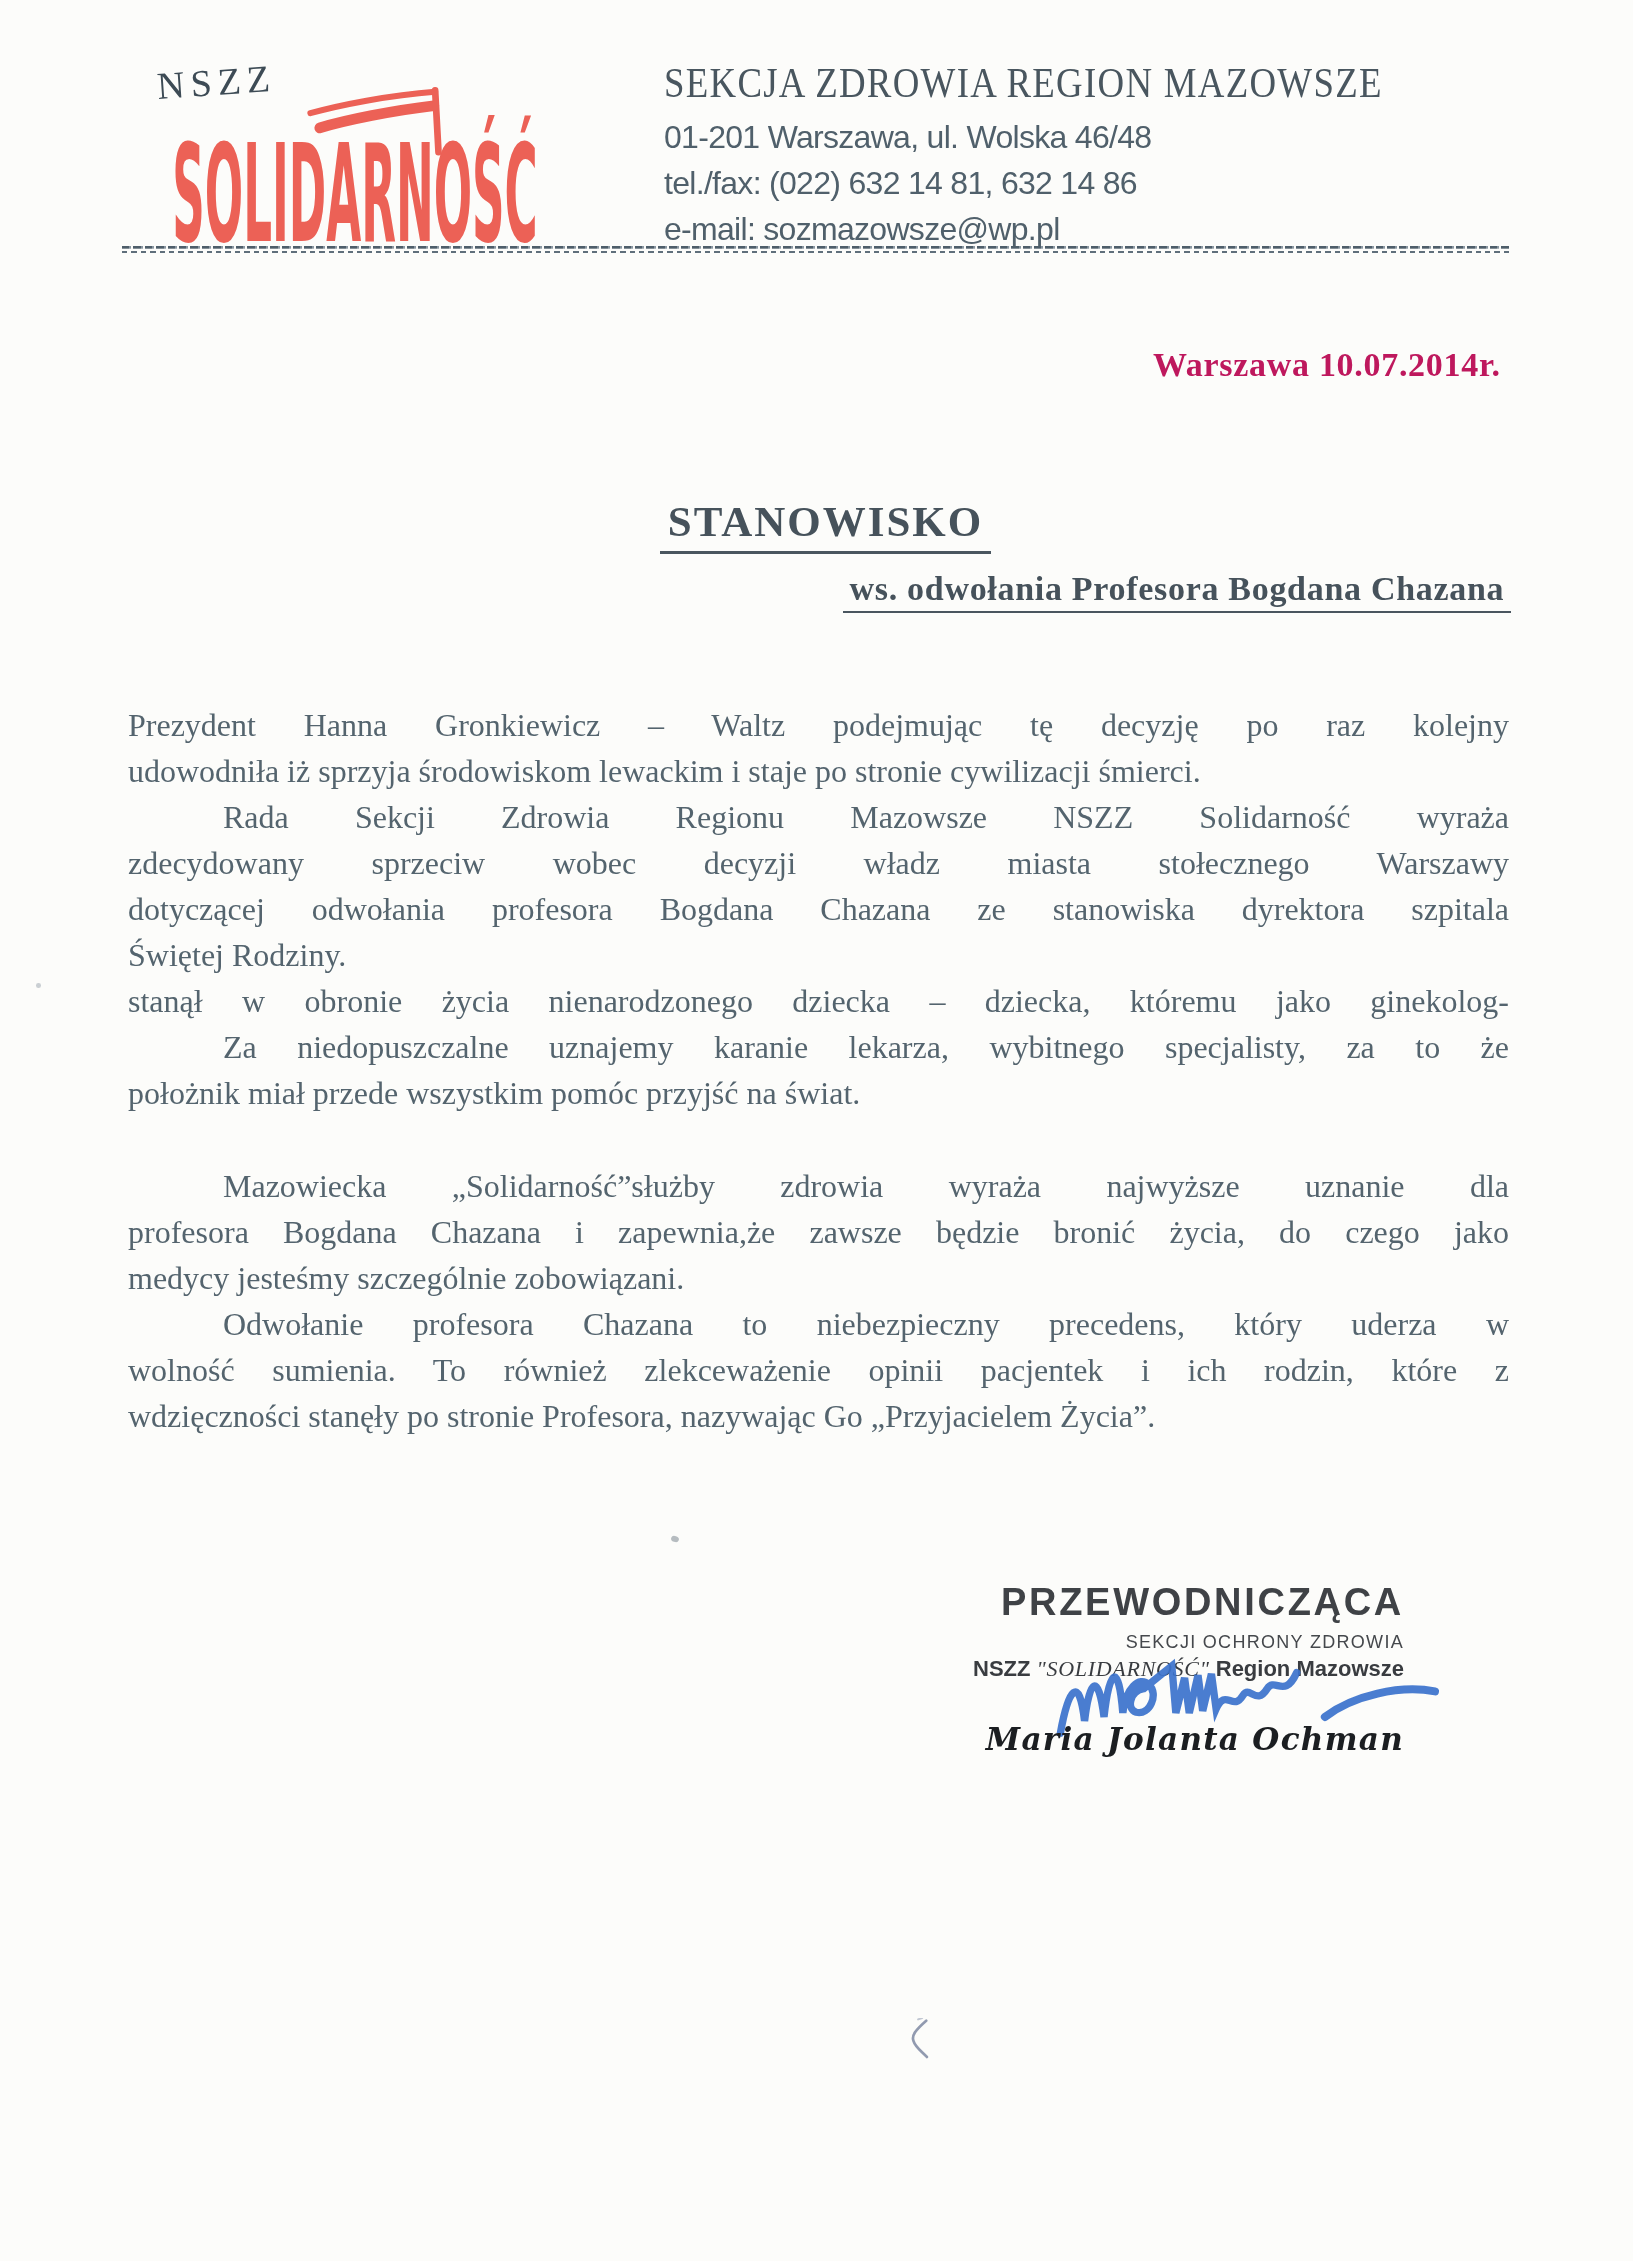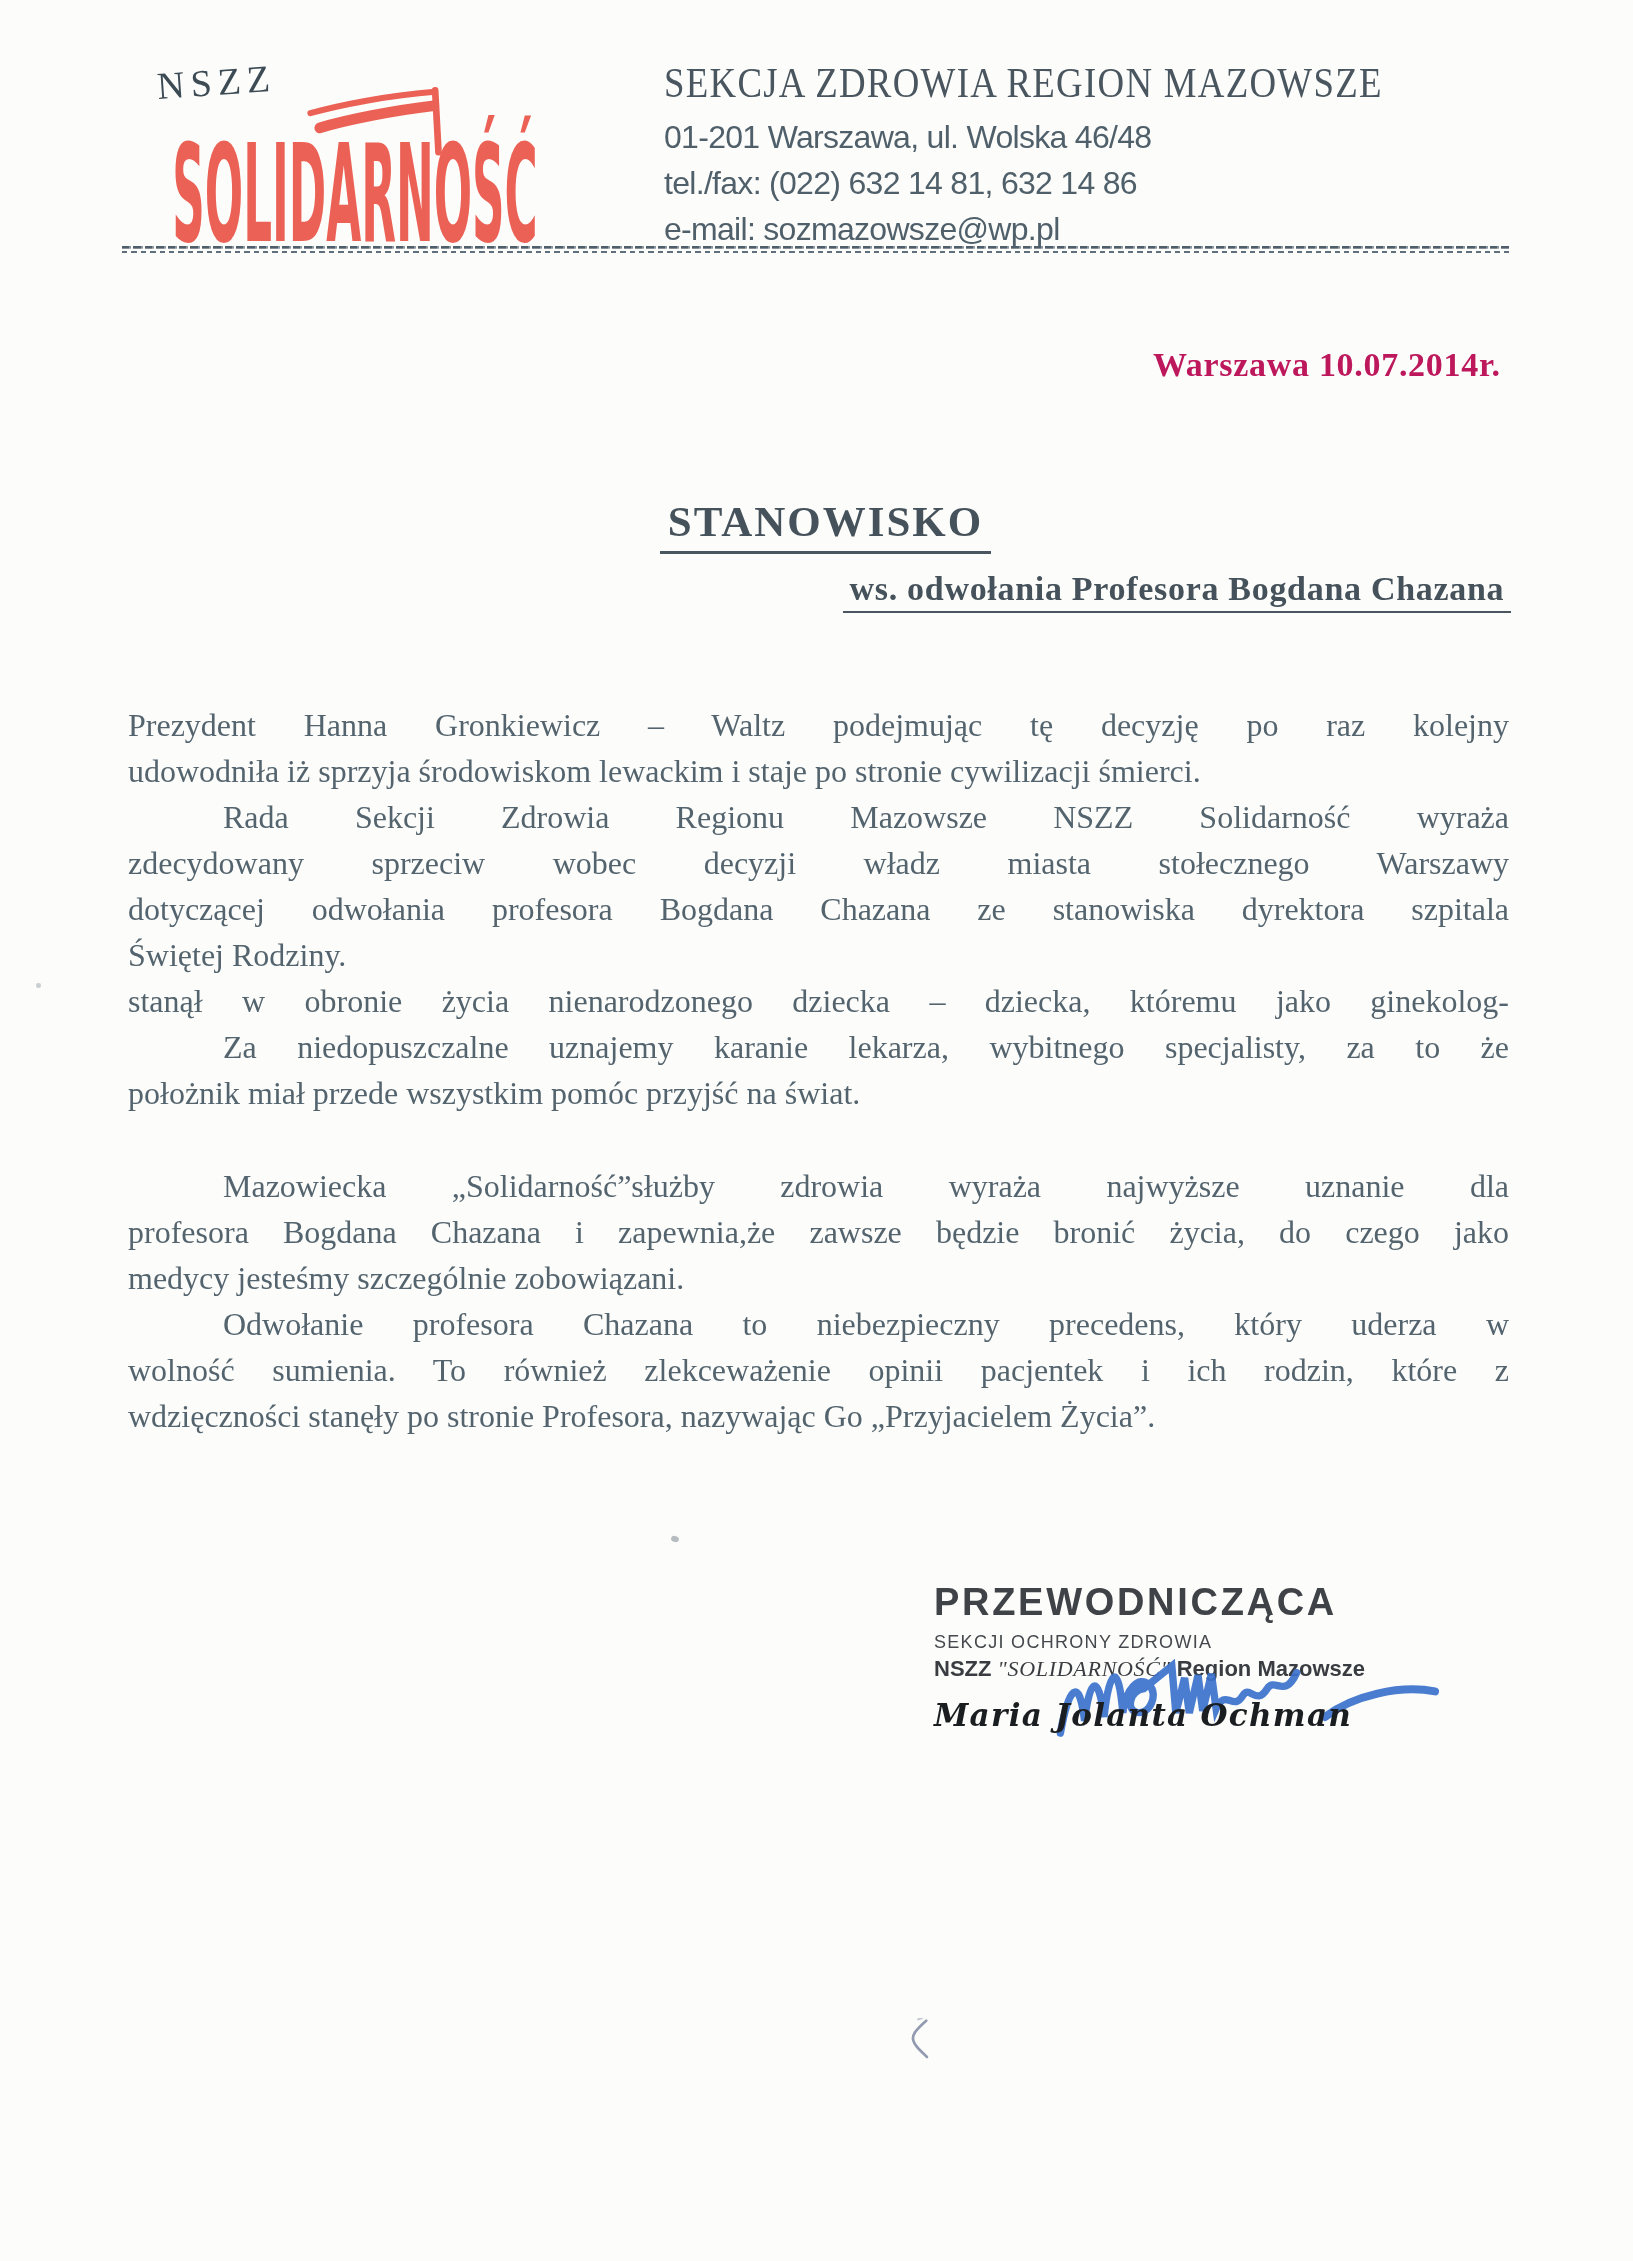--- a/index.html
+++ b/index.html
@@ -50,31 +50,31 @@
     border-bottom:2.7px solid #4a565f;padding:0 6.7px 3.4px;
   }
   
   .body-text{position:absolute;left:128px;top:702px;width:1381px;font-size:32px;color:#54646e;}
   .line{height:46px;line-height:46px;text-align:justify;text-align-last:justify;}
   .line.last{text-align-last:left;}
   .line.first-indent{padding-left:95px;}
   .para.gap{margin-top:47px;}
   
   .sig-block{
-    position:absolute;left:934px;top:1581px;width:470px;text-align:left;
+    position:absolute;left:934px;top:1581px;width:470px;text-align:right;
     font-family:"Liberation Sans","DejaVu Sans",sans-serif;color:#3f4246;
   }
   .sig-role{font-size:38px;font-weight:bold;letter-spacing:2.7px;white-space:nowrap;}
   .sig-section{font-size:18px;letter-spacing:1.3px;margin-top:8px;white-space:nowrap;color:#45484c;}
   .sig-org{font-size:22px;margin-top:2.7px;font-weight:bold;white-space:nowrap;color:#393c40;}
   .sig-org-name{
     font-family:"Liberation Serif",serif;font-style:italic;font-weight:normal;letter-spacing:0.7px;
   }
   .sig-name{
-    position:relative;z-index:2;margin-top:15px;
+    position:relative;z-index:2;margin-top:39px;
     font-family:"DejaVu Serif","Liberation Serif",serif;font-style:italic;font-weight:bold;
     font-size:31px;letter-spacing:1.3px;color:#1b1e21;white-space:nowrap;
   }
   .sig-ink{position:absolute;left:70px;top:66px;width:435px;height:113px;z-index:1;}
   
   .speck1{position:absolute;left:671px;top:1536px;width:8px;height:6px;background:#b6bcc0;border-radius:50%;transform:rotate(20deg);}
   .speck2{position:absolute;left:36px;top:983px;width:4.7px;height:4.7px;background:#cacfd3;border-radius:50%;}
   .mark-bottom{position:absolute;left:906px;top:2018px;width:31px;height:43px;}
 </style>
 </head>

